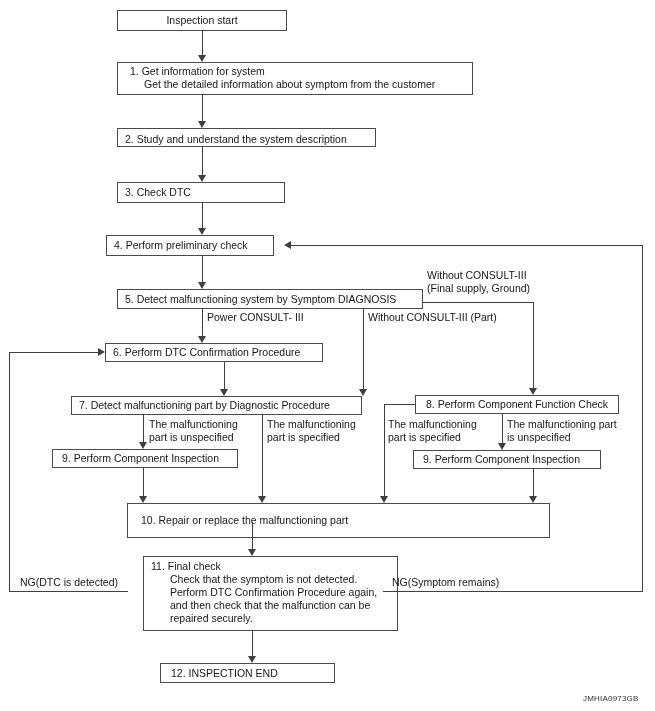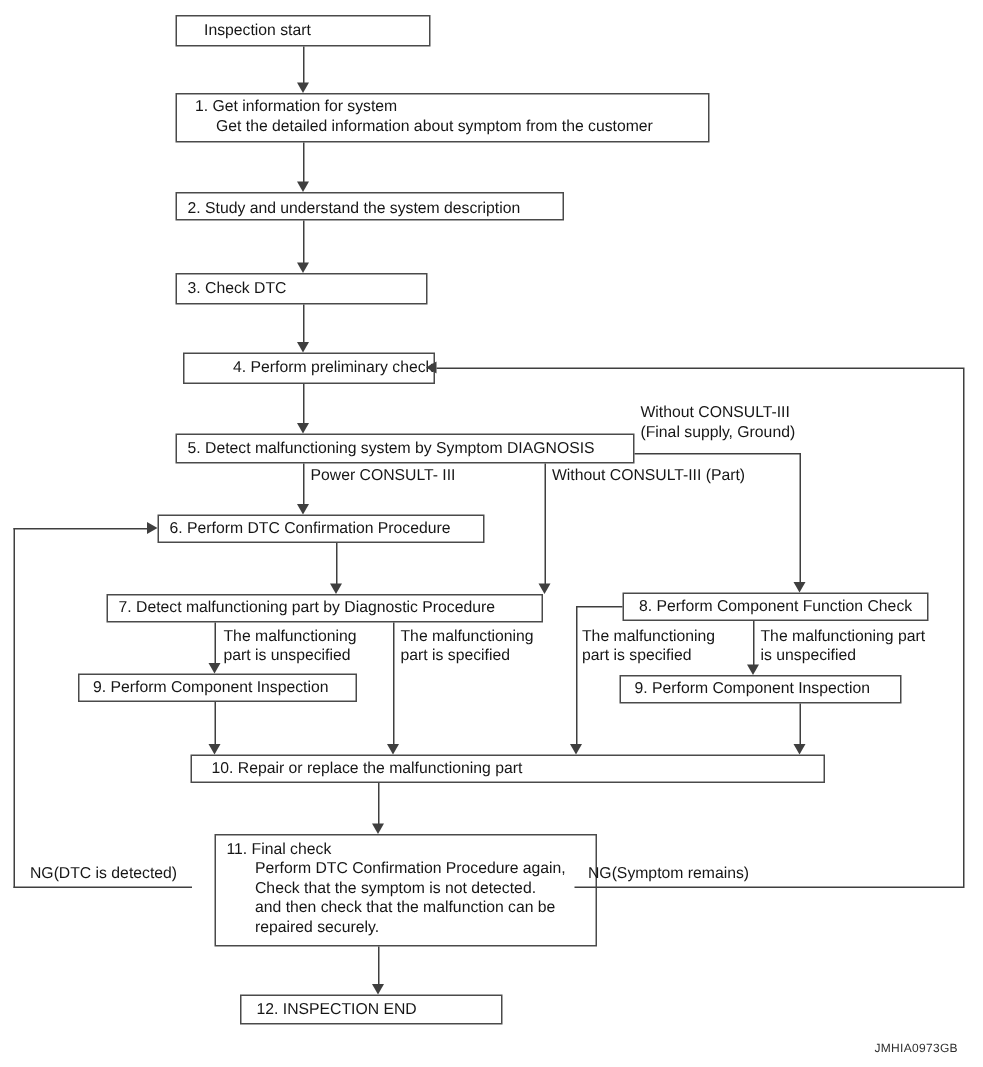--- a/index.html
+++ b/index.html
@@ -6,21 +6,21 @@
   #stage{
     position:relative;width:655px;height:711px;background:#ffffff;
     font-family:"Liberation Sans","DejaVu Sans",sans-serif;
     color:#161616;overflow:hidden;
   }
   .box{
     position:absolute;box-sizing:border-box;border:1.5px solid #4a4a4a;
     background:#fff;font-size:10.5px;line-height:13px;
     display:flex;align-items:center;padding-left:7px;white-space:nowrap;
   }
-  .box.center{justify-content:flex-start;padding-left:18px;}
+  .box.center{justify-content:center;padding-left:0;}
   .box.multi{display:block;padding-top:2px;}
   .box.multi .ln{display:block;white-space:nowrap;}
   .indent{padding-left:14px;}
   .indent19{padding-left:19px;}
   .vline{position:absolute;width:1.3px;background:#3f3f3f;}
   .hline{position:absolute;height:1.3px;background:#3f3f3f;}
   .arr-d{position:absolute;width:0;height:0;
     border-left:4px solid transparent;border-right:4px solid transparent;
     border-top:7px solid #3f3f3f;}
   .arr-r{position:absolute;width:0;height:0;
@@ -48,21 +48,21 @@
   </div>
 
   <div class="box" style="left:117px;top:128px;width:259px;height:19px;align-items:flex-end;">
     <span>2. Study and understand the system description</span>
   </div>
 
   <div class="box" style="left:117px;top:182px;width:168px;height:21px;">
     <span>3. Check DTC</span>
   </div>
 
-  <div class="box" style="left:122px;top:235px;width:168px;height:21px;justify-content:flex-end;">
+  <div class="box" style="left:106px;top:235px;width:168px;height:21px;">
     <span>4. Perform preliminary check</span>
   </div>
 
   <div class="box" style="left:117px;top:289px;width:306px;height:20px;">
     <span>5. Detect malfunctioning system by Symptom DIAGNOSIS</span>
   </div>
 
   <div class="box" style="left:105px;top:343px;width:218px;height:19px;">
     <span>6. Perform DTC Confirmation Procedure</span>
   </div>
@@ -76,28 +76,28 @@
   </div>
 
   <div class="box" style="left:52px;top:449px;width:186px;height:19px;padding-left:9px;">
     <span>9. Perform Component Inspection</span>
   </div>
 
   <div class="box" style="left:413px;top:450px;width:188px;height:19px;padding-left:9px;">
     <span>9. Perform Component Inspection</span>
   </div>
 
-  <div class="box" style="left:127px;top:503px;width:423px;height:19px;padding-left:13px;">
+  <div class="box" style="left:127px;top:503px;width:423px;height:35px;padding-left:13px;">
     <span>10. Repair or replace the malfunctioning part</span>
   </div>
 
   <div class="box multi" style="left:143px;top:556px;width:255px;height:75px;padding-top:3px;">
     <span class="ln">11. Final check</span>
+    <span class="ln indent19">Check that the symptom is not detected.</span>
     <span class="ln indent19">Perform DTC Confirmation Procedure again,</span>
-    <span class="ln indent19">Check that the symptom is not detected.</span>
     <span class="ln indent19">and then check that the malfunction can be</span>
     <span class="ln indent19">repaired securely.</span>
   </div>
 
   <div class="box" style="left:160px;top:663px;width:175px;height:20px;padding-left:10px;">
     <span>12. INSPECTION END</span>
   </div>
 
   <div class="vline" style="left:202px;top:31px;height:25px;"></div>
   <div class="arr-d" style="left:198px;top:55px;"></div>

